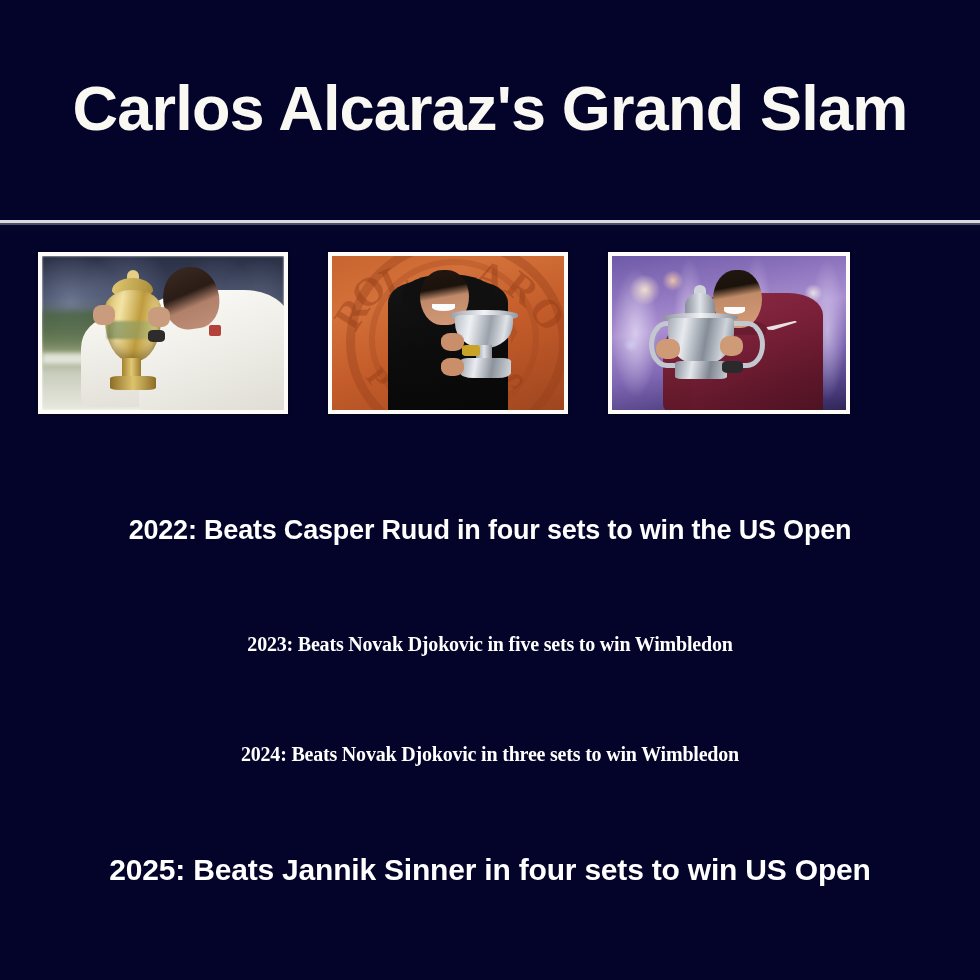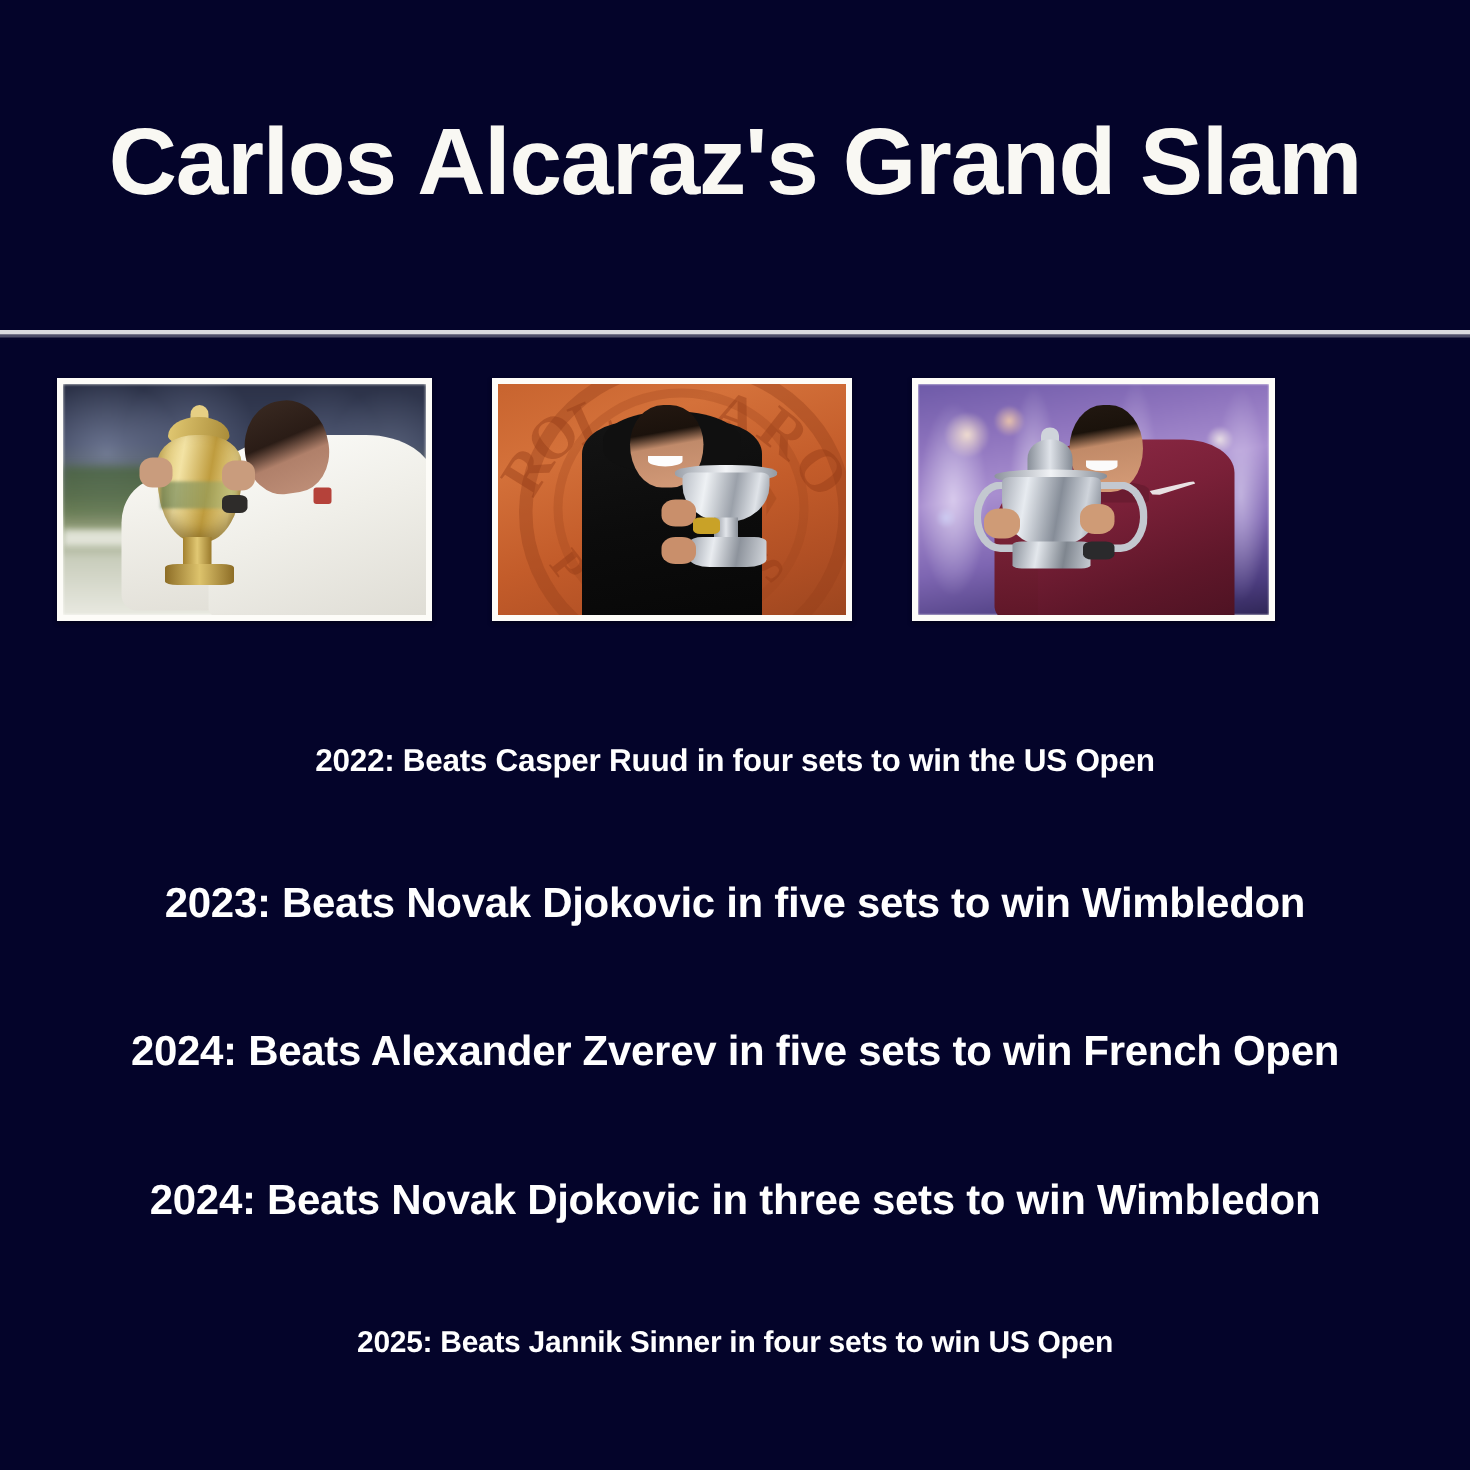--- a/index.html
+++ b/index.html
@@ -364,23 +364,23 @@
   .title-entry {
     width: 100%;
     text-align: center;
     color: #ffffff;
     font-weight: 700;
     font-size: 27px;
     line-height: 1.1;
     letter-spacing: -0.2px;
     white-space: nowrap;
   }
-  .title-entry.size-lg { font-size: 28px; }
-  .title-entry.size-md { font-size: 21px; }
-  .title-entry.size-sm { font-size: 20px; }
+  .title-entry.size-lg { font-size: 20px; font-family: Liberation Serif, serif; }
+  .title-entry.size-md { font-size: 27px; }
+  .title-entry.size-sm { font-size: 30px; }
 </style>
 </head>
 <body>
 
 <div id="infographic">
 
   <div class="title-block">
     <div class="title-line">Carlos Alcaraz's Grand Slam</div>
   </div>
 
@@ -458,18 +458,17 @@
         <div class="us-hand b"></div>
         <div class="us-watch"></div>
       </div>
     </div>
 
   </div>
 
   <div class="titles-list">
     <div class="title-entry size-md">2022: Beats Casper Ruud in four sets to win the US Open</div>
     <div class="title-entry size-lg">2023: Beats Novak Djokovic in five sets to win Wimbledon</div>
-    <div class="title-entry size-lg">2024: Beats Alexander Zverev in five sets to win French Open</div>
     <div class="title-entry size-lg">2024: Beats Novak Djokovic in three sets to win Wimbledon</div>
     <div class="title-entry size-sm">2025: Beats Jannik Sinner in four sets to win US Open</div>
   </div>
 
 </div>
 
 </body></html>

